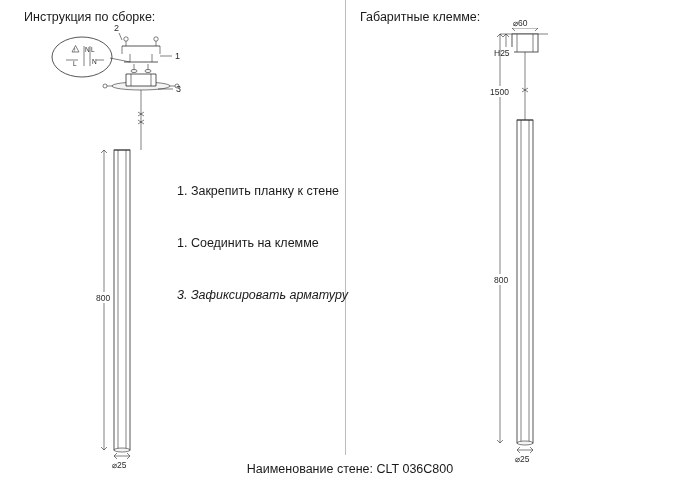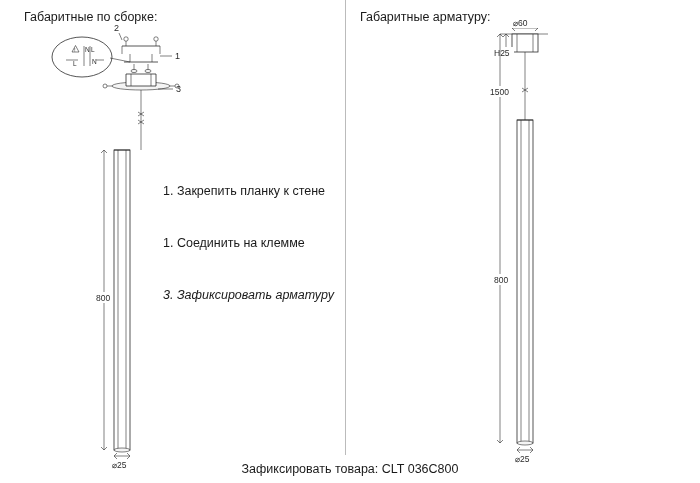--- a/index.html
+++ b/index.html
@@ -42,21 +42,21 @@
     right: 0;
     top: 462px;
     text-align: center;
     font-size: 12.5px;
     color: #1a1a1a;
   }
 
   
   .steps {
     position: absolute;
-    left: 163px;
+    left: 177px;
     top: 183px;
     width: 175px;
   }
   .step {
     font-size: 12.5px;
     line-height: 17px;
     margin-bottom: 35px;
     color: #1a1a1a;
   }
   .step:last-child { margin-bottom: 0; font-style: italic; }
@@ -86,22 +86,22 @@
   .fill-white { fill: #ffffff; }
   .fill-light { fill: #f4f4f4; }
 </style>
 </head>
 <body>
 
 <div class="page">
 
   <div class="divider"></div>
 
-  <div class="panel-title" id="left-title">Габаритные по сборке:</div>
-  <div class="panel-title" id="right-title">Габаритные арматуру:</div>
+  <div class="panel-title" id="left-title">Инструкция по сборке:</div>
+  <div class="panel-title" id="right-title">Габаритные клемме:</div>
 
   <svg class="canvas" viewBox="0 0 700 483">
 
     <g>
 
       <ellipse cx="82" cy="57" rx="30" ry="20" class="ln thin"></ellipse>
 
       <path d="M72 52 L79 52 L75.5 45.5 Z" class="ln hair"></path>
       <text x="74" y="51.5" class="dim-text" style="font-size:6px">!</text>
 
@@ -214,14 +214,14 @@
       <text x="515" y="462" class="dim-text">⌀25</text>
     </g>
   </svg>
 
   <div class="steps">
     <div class="step">1. Закрепить планку к стене</div>
     <div class="step">1. Соединить на клемме</div>
     <div class="step">3. Зафиксировать арматуру</div>
   </div>
 
-  <div class="footer">Зафиксировать товара: CLT 036C800</div>
+  <div class="footer">Наименование стене: CLT 036C800</div>
 </div>
 
 </body></html>

